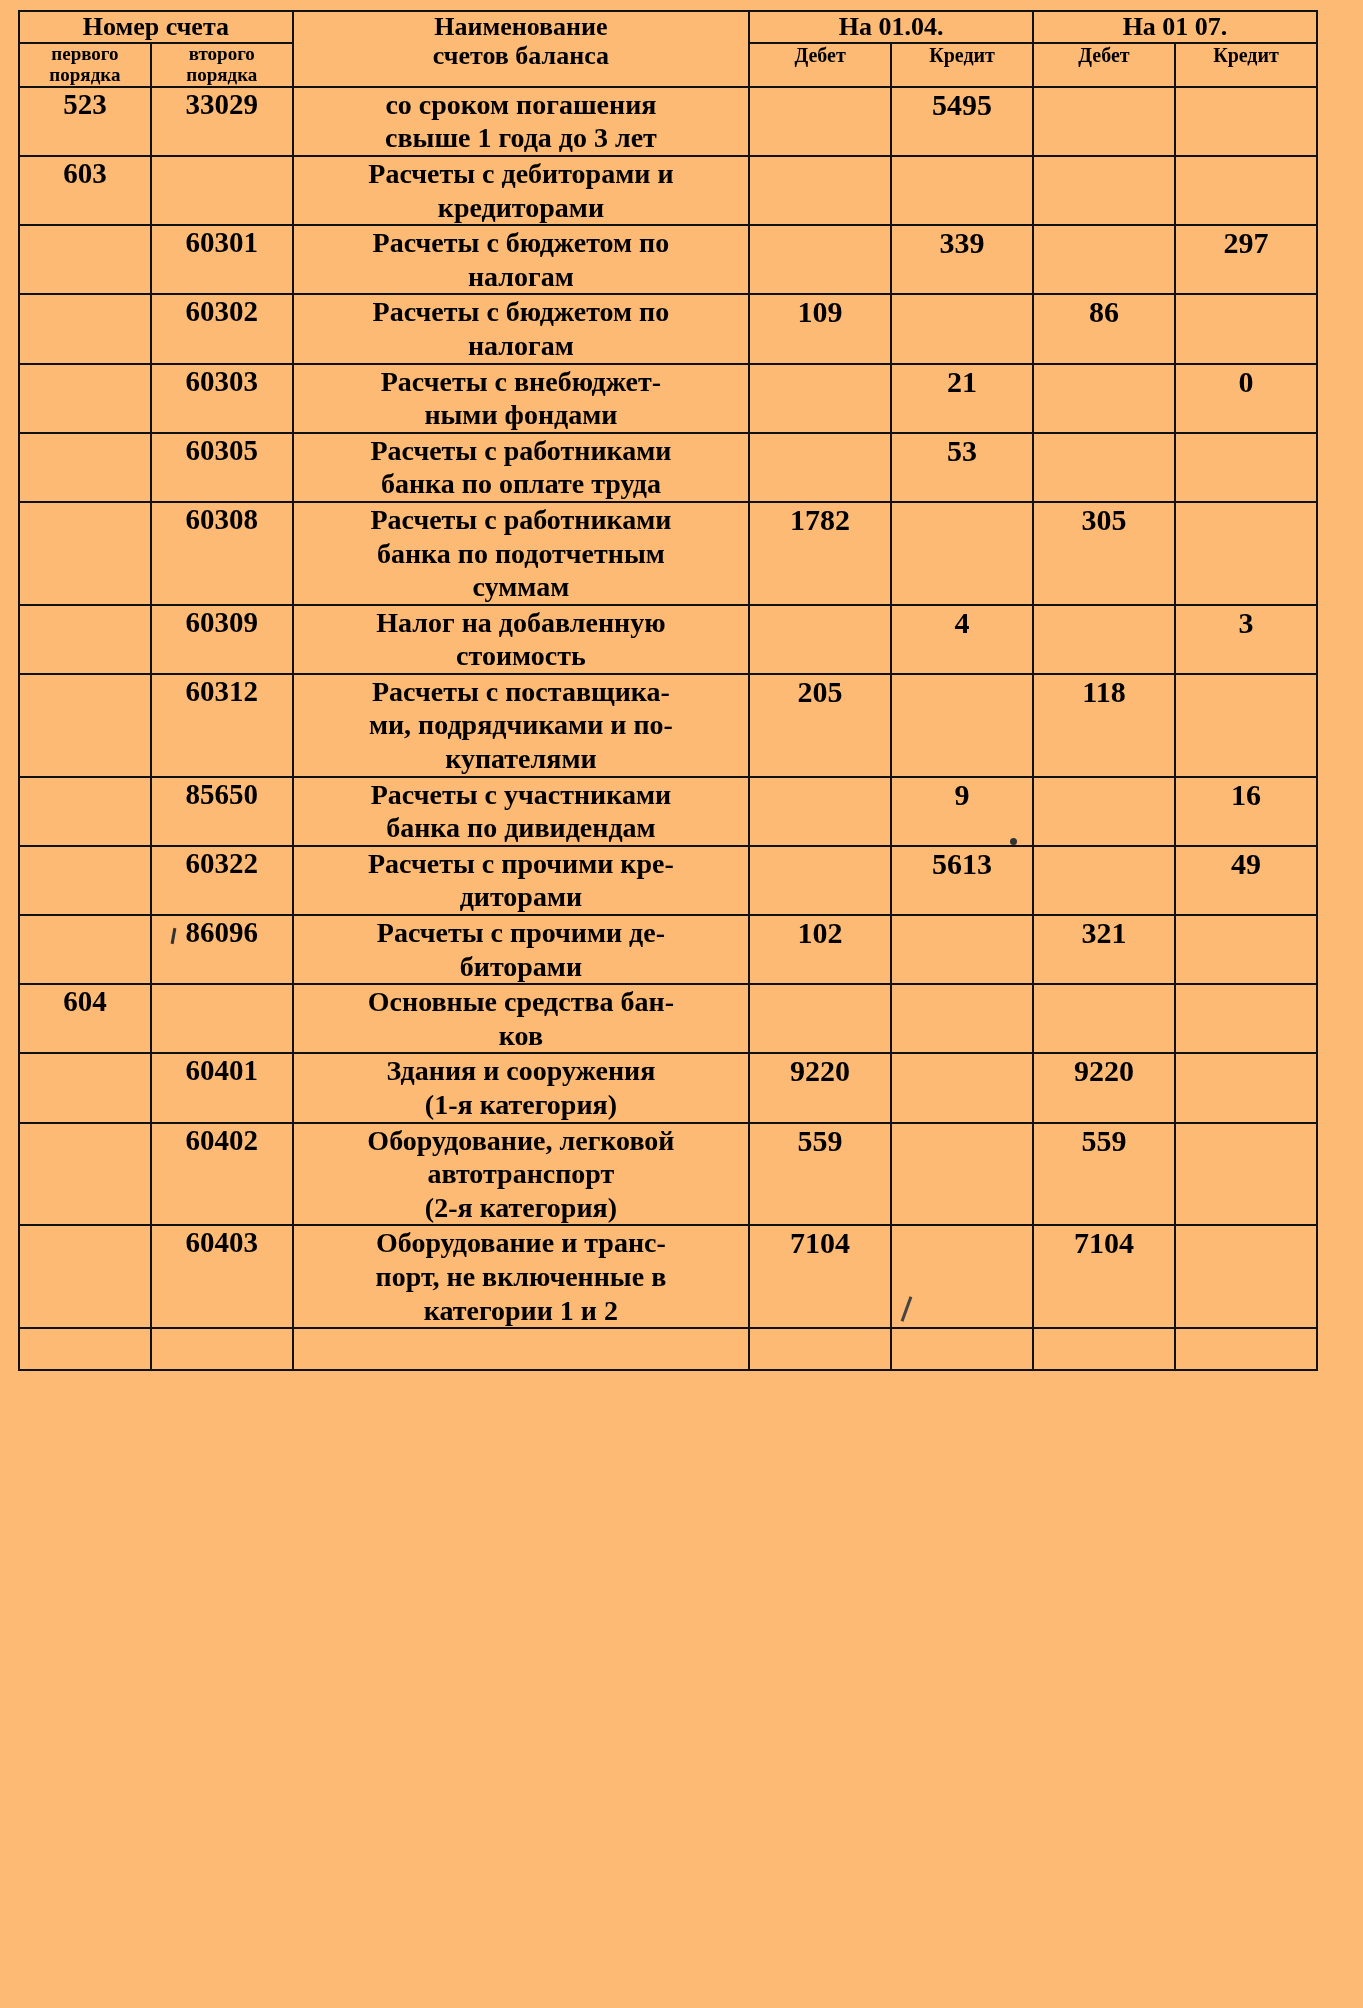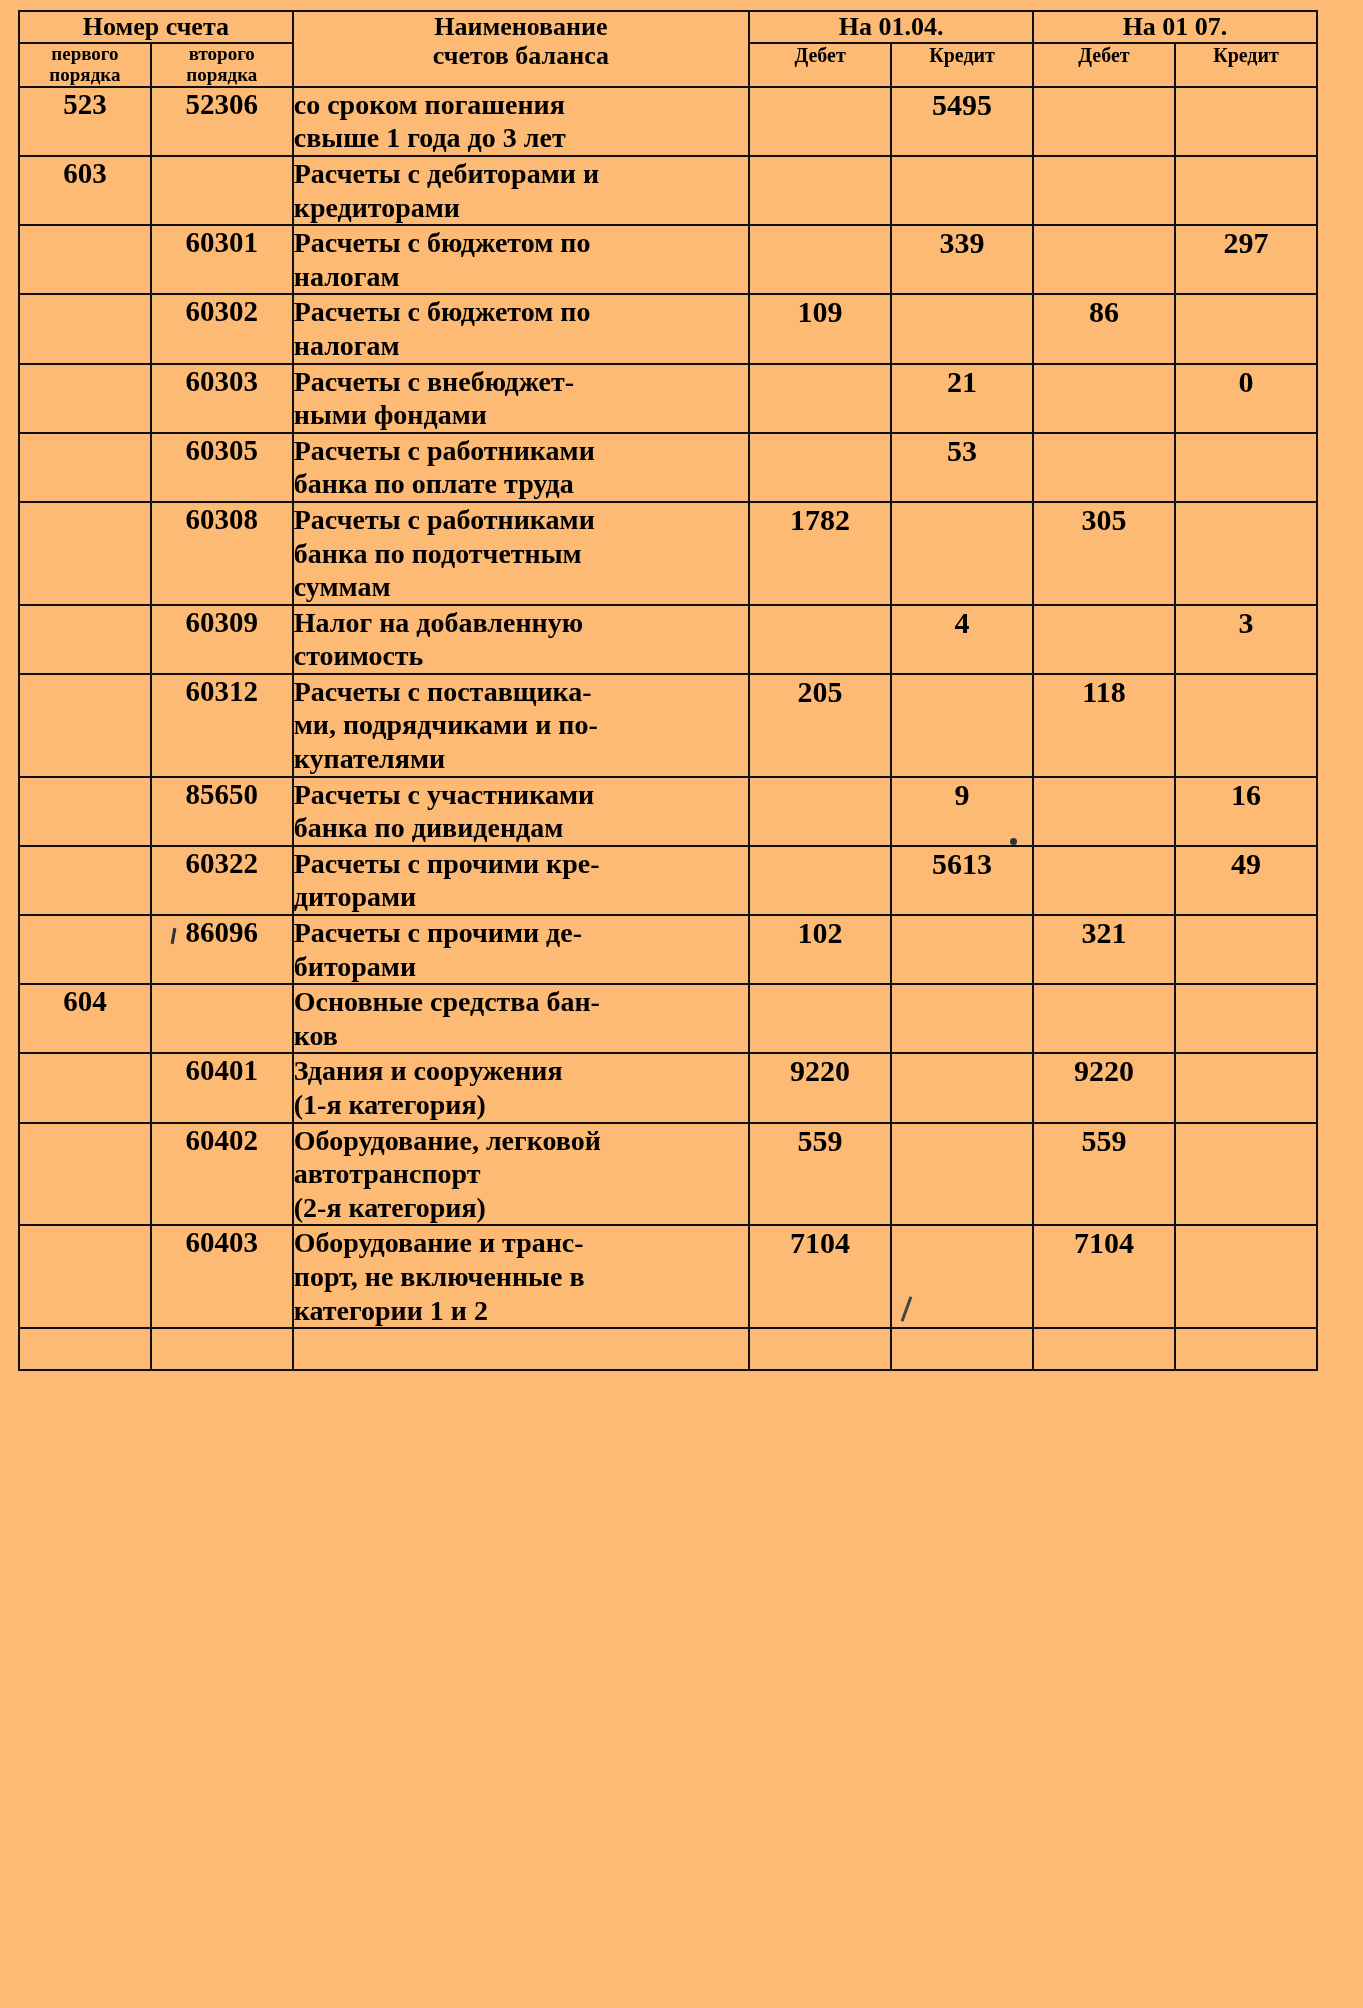--- a/index.html
+++ b/index.html
@@ -72,20 +72,21 @@
     font-weight: bold;
     font-size: 29px;
     padding-top: 6px;
     white-space: nowrap;
   }
   td.c-name {
     font-weight: bold;
     font-size: 28px;
     line-height: 1.2;
     padding: 4px 2px 4px 10px;
+    text-align: center;
   }
   td.c-num {
     text-align: center;
     font-weight: bold;
     font-size: 30px;
     padding-top: 4px;
     white-space: nowrap;
   }
   
   tbody td {
@@ -161,21 +162,21 @@
           </th>
           <th class="hdr-dk">Дебет</th>
           <th class="hdr-dk">Кредит</th>
           <th class="hdr-dk">Дебет</th>
           <th class="hdr-dk">Кредит</th>
         </tr>
       </thead>
       <tbody id="tbody">
           <tr class="first-body">
             <td class="c-first">523</td>
-            <td class="c-second">52306</td>
+            <td class="c-second">33029</td>
             <td class="c-name">
               <div>со сроком погашения</div>
               <div>свыше 1 года до 3 лет</div>
             </td>
             <td class="c-num"></td>
             <td class="c-num">5495</td>
             <td class="c-num"></td>
             <td class="c-num"></td>
           </tr>
           <tr>

